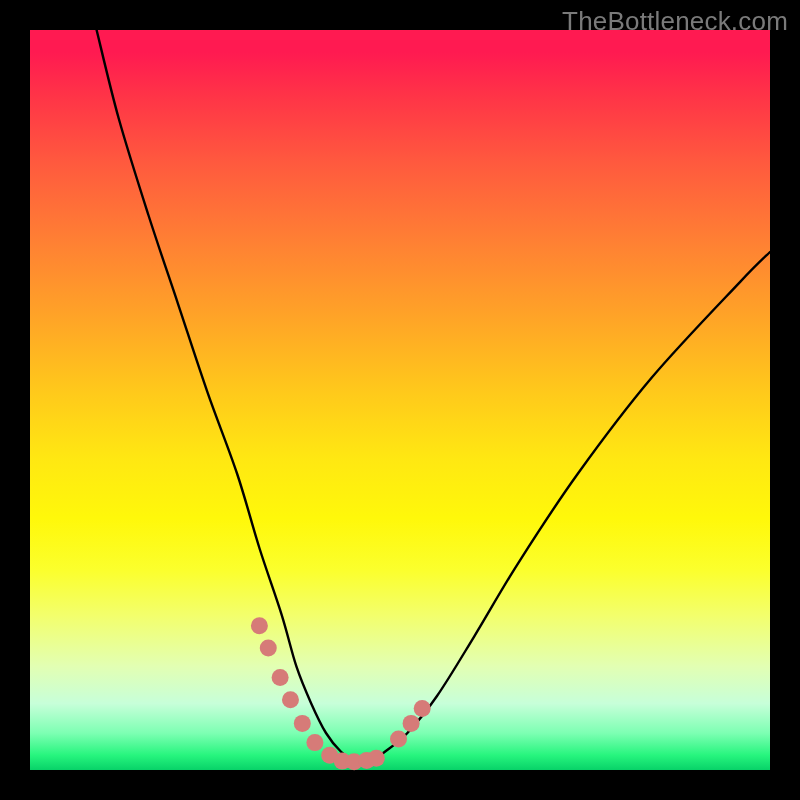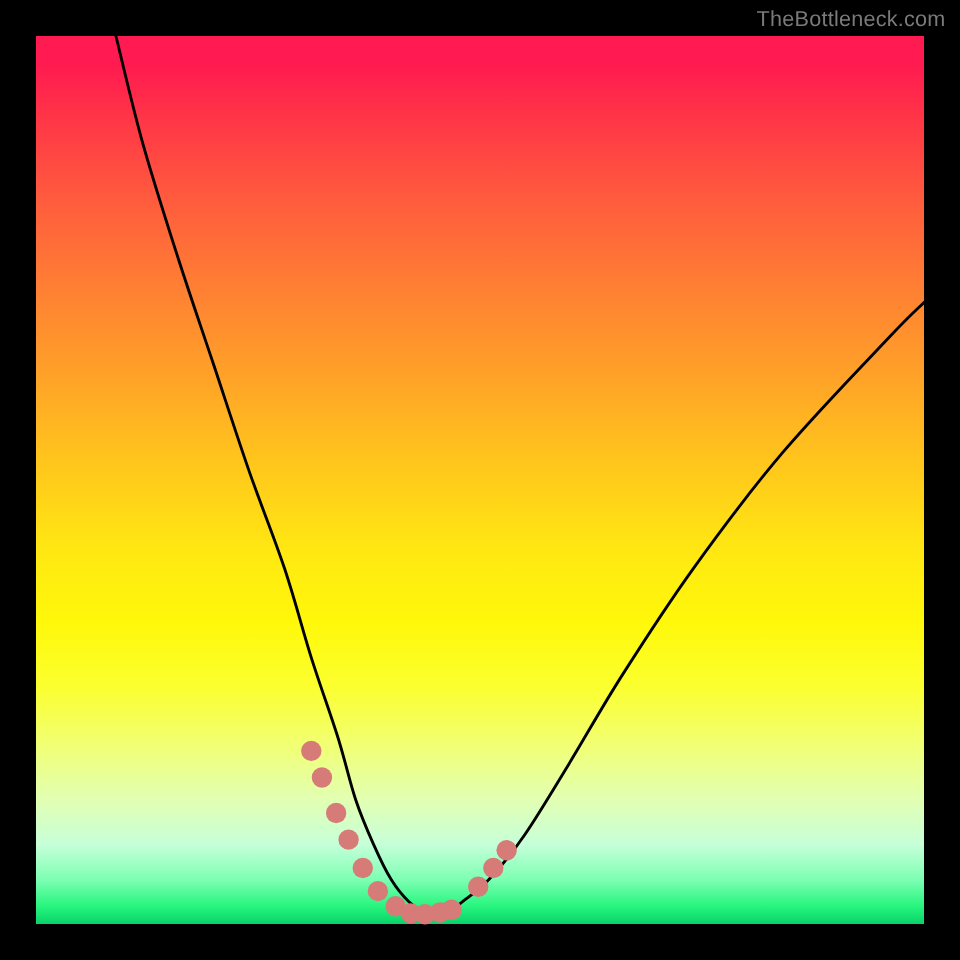--- a/index.html
+++ b/index.html
@@ -15,21 +15,21 @@
     position: relative;
     width: 800px;
     height: 800px;
     background: #000;
   }
   .attribution {
     position: absolute;
     top: 6px;
     right: 12px;
     color: #7a7a7a;
-    font-size: 18px;
+    font-size: 26px;
     font-weight: 500;
     letter-spacing: 0.2px;
     z-index: 10;
   }
   .plot {
     position: absolute;
     left: 30px;
     top: 30px;
     width: 740px;
     height: 740px;

